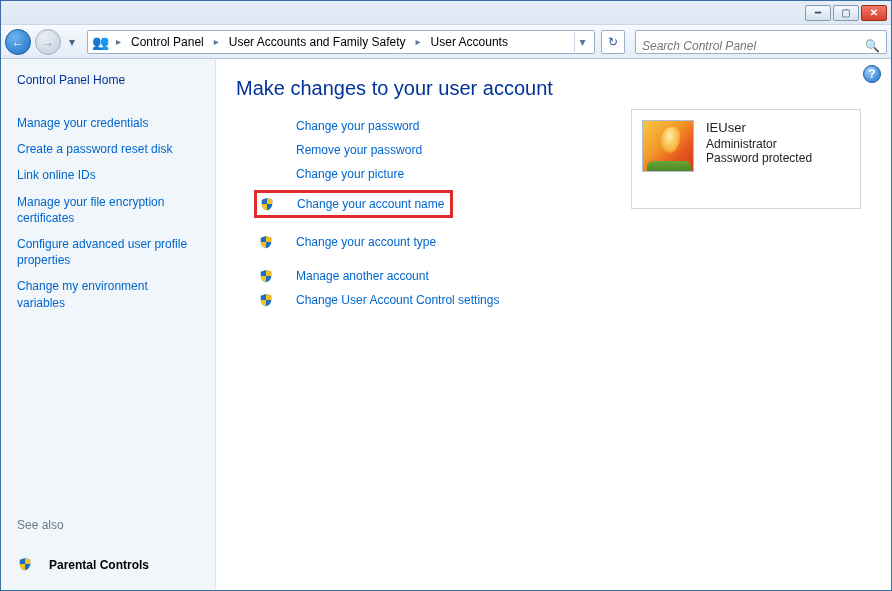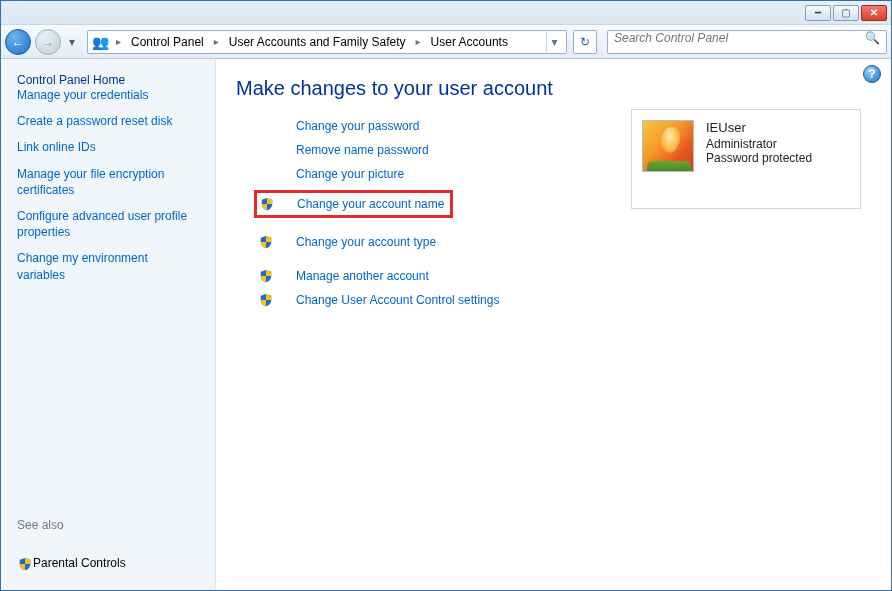--- a/index.html
+++ b/index.html
@@ -21,32 +21,32 @@
   .nav-drop { width:14px; display:flex; align-items:center; justify-content:center; color:#4a6480; }
 
   .breadcrumb { flex:1; display:flex; align-items:center; height:24px; background:#fff; border:1px solid #9aafc6; border-radius:2px; padding:0 4px; gap:4px; margin-left:4px; }
   .bc-icon { width:18px; height:18px; display:flex; align-items:center; justify-content:center; font-size:14px; }
   .bc-sep { color:#5a7390; font-size:10px; padding:0 2px; }
   .bc-item { color:#000; padding:2px 4px; white-space:nowrap; }
   .bc-tail { margin-left:auto; display:flex; align-items:center; gap:2px; }
   .bc-drop { width:16px; height:20px; display:flex; align-items:center; justify-content:center; color:#5a7390; border-left:1px solid #cbd7e4; }
   .refresh-btn { width:24px; height:24px; display:flex; align-items:center; justify-content:center; color:#2e5c9a; border:1px solid #9aafc6; border-radius:2px; background:#fff; margin-left:2px; }
 
-  .searchbox { width:280px; height:24px; border:1px solid #9aafc6; border-radius:2px; background:#fff; display:flex; align-items:flex-start; padding:0 6px; margin-left:6px; }
+  .searchbox { width:252px; height:24px; border:1px solid #9aafc6; border-radius:2px; background:#fff; display:flex; align-items:flex-end; padding:0 6px; margin-left:6px; }
   .searchbox input { border:none; outline:none; flex:1; font-style:italic; color:#7a8aa0; background:transparent; }
   .searchbox .mag { color:#2e5c9a; }
 
   
   .body { flex:1; display:flex; background:#fff; position:relative; }
   .sidebar { width:215px; background:#f1f6fb; border-right:1px solid #dbe5f0; padding:14px 12px 10px 16px; display:flex; flex-direction:column; }
-  .sidebar h4 { color:#003399; font-weight:normal; font-size:12px; margin-bottom:0; }
+  .sidebar h4 { color:#003399; font-weight:normal; font-size:12px; margin-bottom:28px; }
   .side-link { color:#0066cc; margin-bottom:10px; line-height:1.35; cursor:pointer; max-width:180px; }
   .side-spacer { flex:1; }
   .see-also { color:#6b7a8c; margin-bottom:24px; }
-  .parental-row { display:flex; align-items:flex-start; gap:0; margin-bottom:8px; }
+  .parental-row { display:flex; align-items:flex-end; gap:16px; margin-bottom:8px;font-weight:bold; }
 
   .content { flex:1; padding:18px 20px 12px 20px; position:relative; }
   .heading { color:#003399; font-size:20px; margin-bottom:18px; }
   .action-list { margin-left:22px; }
   .action { display:flex; align-items:center; gap:22px; margin-bottom:8px; }
   .action a { color:#0066cc; cursor:pointer; }
   .shield { width:16px; height:16px; display:flex; align-items:center; justify-content:center; }
   .no-shield { width:16px; height:16px; }
   .highlight-box { border:3px solid #e12a2a; padding:3px 6px 3px 2px; margin-left:-4px; display:inline-flex; }
   .action-group2 { margin-top:18px; }
@@ -142,21 +142,21 @@
         </div>
       <div class="heading">Make changes to your user account</div>
 
       <div class="action-list">
         <div class="action">
           <span class="no-shield"></span>
           <a>Change your password</a>
         </div>
         <div class="action">
           <span class="no-shield"></span>
-          <a>Remove name password</a>
+          <a>Remove your password</a>
         </div>
         <div class="action">
           <span class="no-shield"></span>
           <a>Change your picture</a>
         </div>
         <div class="highlight-box">
           <div class="action" style="margin-bottom:0">
             <span class="shield">
               <svg width="14" height="14" viewBox="0 0 16 16">
                   <path d="M8 1 L14 3 V8 C14 12 11 14.5 8 15 C5 14.5 2 12 2 8 V3 Z" fill="#1e6cc6"></path>

